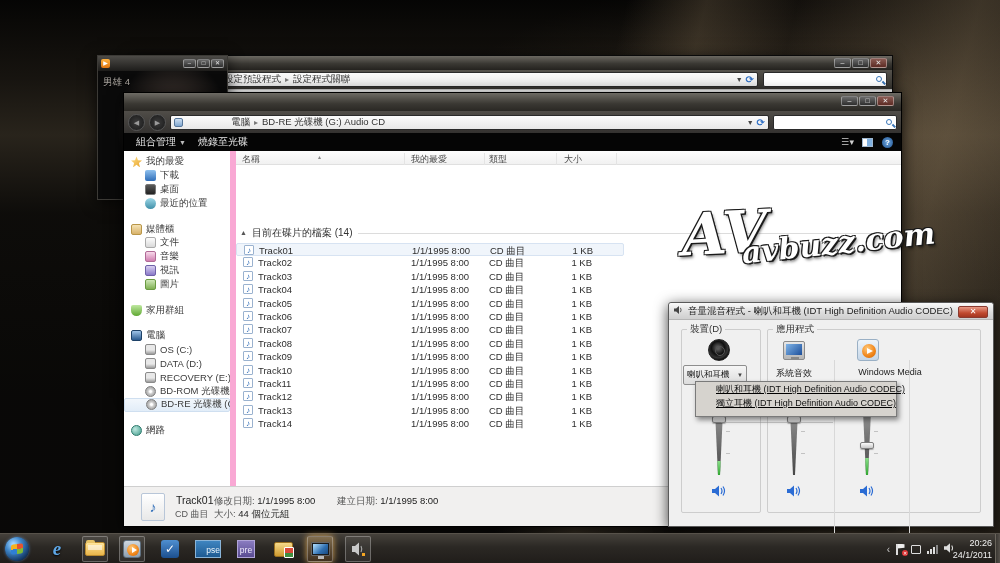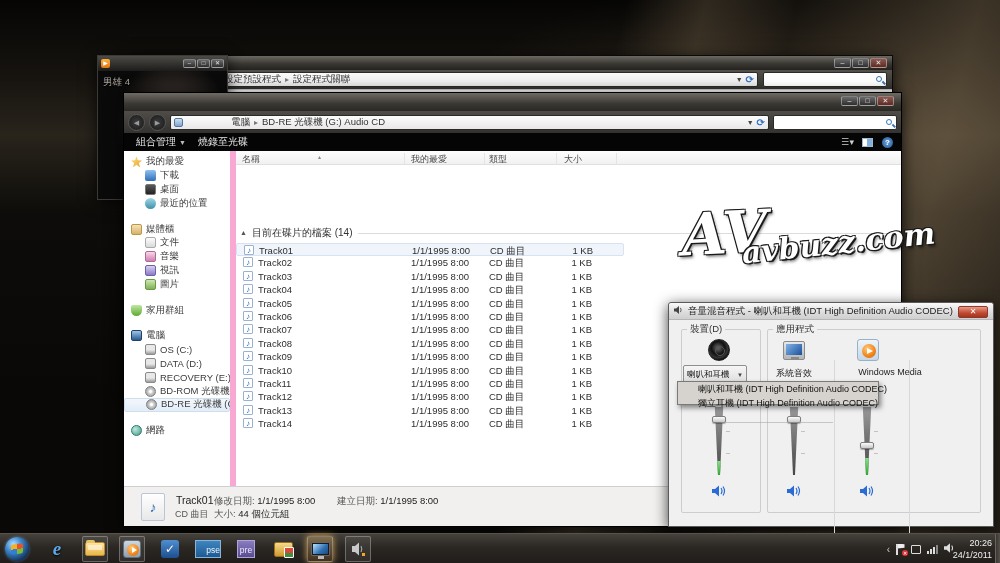--- a/index.html
+++ b/index.html
@@ -113,21 +113,21 @@
 .mx-drop-btn .dd-arrow{margin-left:auto;font-size:6px;}
 .sys-ico{position:absolute;left:114px;top:38px;width:22px;height:19px;background:linear-gradient(#e8e8e8,#b5b5b5);border:1px solid #8a8a8a;border-radius:2px;}
 .sys-ico::before{content:"";position:absolute;left:2px;top:2px;right:2px;bottom:4px;background:linear-gradient(135deg,#7fb4e8,#1d4f9a);}
 .sys-ico::after{content:"";position:absolute;left:7px;bottom:0px;width:8px;height:2px;background:#888;}
 .wm-ico{position:absolute;left:188px;top:36px;width:22px;height:22px;border-radius:3px;background:linear-gradient(#eef4fa,#c5d6e8);border:1px solid #9ab0c5;}
 .wm-ico::before{content:"";position:absolute;left:4px;top:4px;width:14px;height:14px;border-radius:50%;background:radial-gradient(circle at 38% 32%,#ffc879,#f08418 60%,#c8640a);}
 .wm-ico::after{content:"";position:absolute;left:9px;top:8px;border-left:6px solid #fff;border-top:3.5px solid transparent;border-bottom:3.5px solid transparent;}
 .app-label{position:absolute;top:64px;font-size:9px;color:#222;text-align:center;}
 .al-sys{left:95px;width:60px;}
 .al-wm{left:163px;width:72px;margin-left:22px;}
-.mx-dropdown{position:absolute;left:8px;top:78px;width:202px;height:24px;background:#d6d3ce;border:1px solid #7a7a7a;box-shadow:2px 3px 5px rgba(0,0,0,.45);z-index:5;}
+.mx-dropdown{position:absolute;left:26px;top:78px;width:202px;height:36px;background:#d6d3ce;border:1px solid #7a7a7a;box-shadow:2px 3px 5px rgba(0,0,0,.45);z-index:5;text-decoration:underline;}
 .dd-item{height:14px;font-size:9px;color:#111;line-height:14px;padding-left:20px;white-space:nowrap;}
 .groove{position:absolute;top:104px;width:2px;height:68px;background:#c6c6c6;}
 .wedge{position:absolute;top:104px;width:10px;height:68px;clip-path:polygon(8% 0,92% 0,60% 100%,40% 100%);background:linear-gradient(#9a9a9a,#464646);}
 .meter{position:absolute;left:0;right:0;bottom:0;background:linear-gradient(#8ae08a,#2fa52f);}
 .thumb{position:absolute;width:14px;height:7px;border:1px solid #7f7f7f;border-radius:2px;background:linear-gradient(#fbfbfb,#c9c9c9);box-shadow:0 1px 1px rgba(0,0,0,.3);}
 .tick{position:absolute;width:4px;height:1px;background:#c2c2c2;}
 .mute{position:absolute;top:180px;width:20px;height:16px;display:flex;align-items:center;justify-content:center;}
 .conn-line{position:absolute;left:52px;top:119px;width:112px;height:1px;background:#9b9b9b;opacity:.5;}
 
 .watermark{position:absolute;left:640px;top:222px;z-index:10;transform:rotate(-6deg);color:#fff;pointer-events:none;

